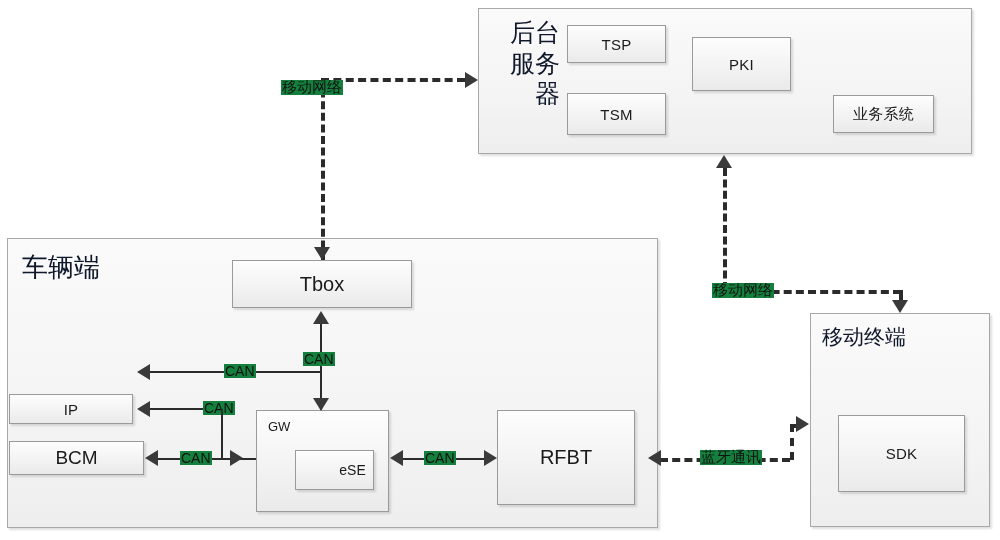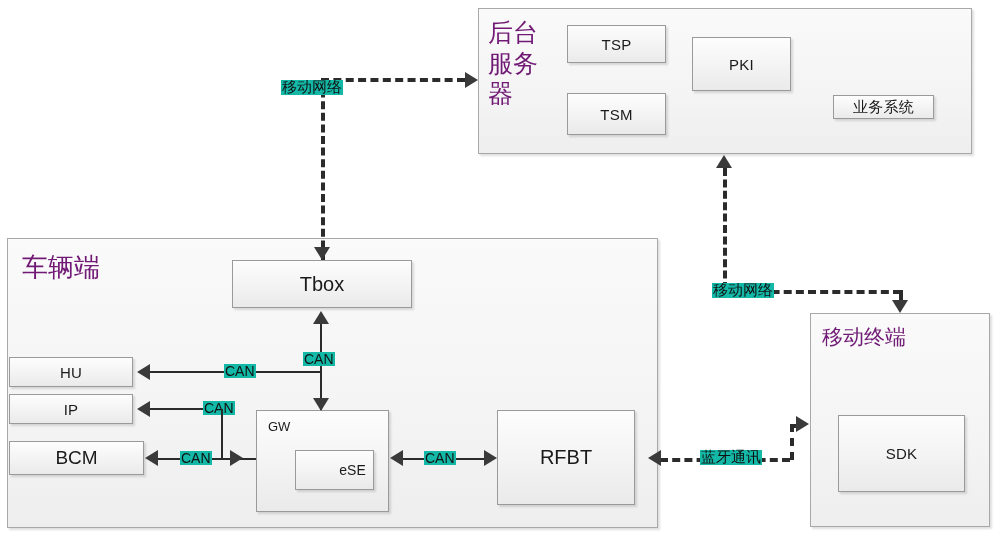--- a/index.html
+++ b/index.html
@@ -28,24 +28,25 @@
     justify-content: center;
     color: #1a1a1a;
   }
   .container-box {
     background: linear-gradient(180deg, #fafafa 0%, #f4f4f4 60%, #eeeeee 100%);
     display: block;
     border: 1px solid #a8a8a8;
   }
   .zone-title {
     position: absolute;
-    color: #701a75;
+    color: #0f172a;
     font-family: "DejaVu Sans", "Liberation Sans", sans-serif;
     white-space: pre-line;
     line-height: 1.22;
+    text-align: right;
   }
   .leaf-label {
     font-size: 15px;
     letter-spacing: .2px;
   }
   .cjk {
     font-family: "DejaVu Sans", "Liberation Sans", sans-serif;
   }
 
   
@@ -88,21 +89,21 @@
     border-right: 8px solid transparent;
   }
   .arw.down {
     border-top: 13px solid #3a3a3a;
     border-left: 8px solid transparent;
     border-right: 8px solid transparent;
   }
 
   .edge-label {
     position: absolute;
-    background: #14b8a6;
+    background: #15803d;
     color: #111;
     font-size: 14px;
     padding: 0 1px;
     white-space: nowrap;
     line-height: 1;
   }
   .edge-label.cjklbl {
     font-size: 15px;
     font-family: "DejaVu Sans", "Liberation Sans", sans-serif;
   }
@@ -124,35 +125,32 @@
 
   <div class="box" style="left:692px; top:37px; width:99px; height:54px;">
     <span class="leaf-label">PKI</span>
   </div>
 
   <div class="box" style="left:567px; top:93px; width:99px; height:42px;">
     <span class="leaf-label">TSM</span>
   </div>
 
 
-  <div class="box" style="left:833px; top:95px; width:101px; height:24px;text-align:center;">
+  <div class="box" style="left:833px; top:95px; width:101px; height:38px;text-align:center;">
     <span class="leaf-label cjk">业务系统</span>
   </div>
 
   <div class="box container-box" style="left:7px; top:238px; width:651px; height:290px;"></div>
 
   <div class="zone-title cjk" style="left:22px; top:252px; font-size:26px;">车辆端</div>
 
   <div class="box" style="left:232px; top:260px; width:180px; height:48px;">
     <span style="font-size:20px;">Tbox</span>
   </div>
 
-  <div class="box" style="left:9px; top:357px; width:124px; height:30px;">
-    <span class="leaf-label">HU</span>
-  </div>
 
   <div class="box" style="left:9px; top:394px; width:124px; height:30px;">
     <span class="leaf-label">IP</span>
   </div>
 
   <div class="box" style="left:9px; top:441px; width:135px; height:34px;">
     <span style="font-size:19px;">BCM</span>
   </div>
 
   <div class="box" style="left:256px; top:410px; width:133px; height:102px; display:block;">

